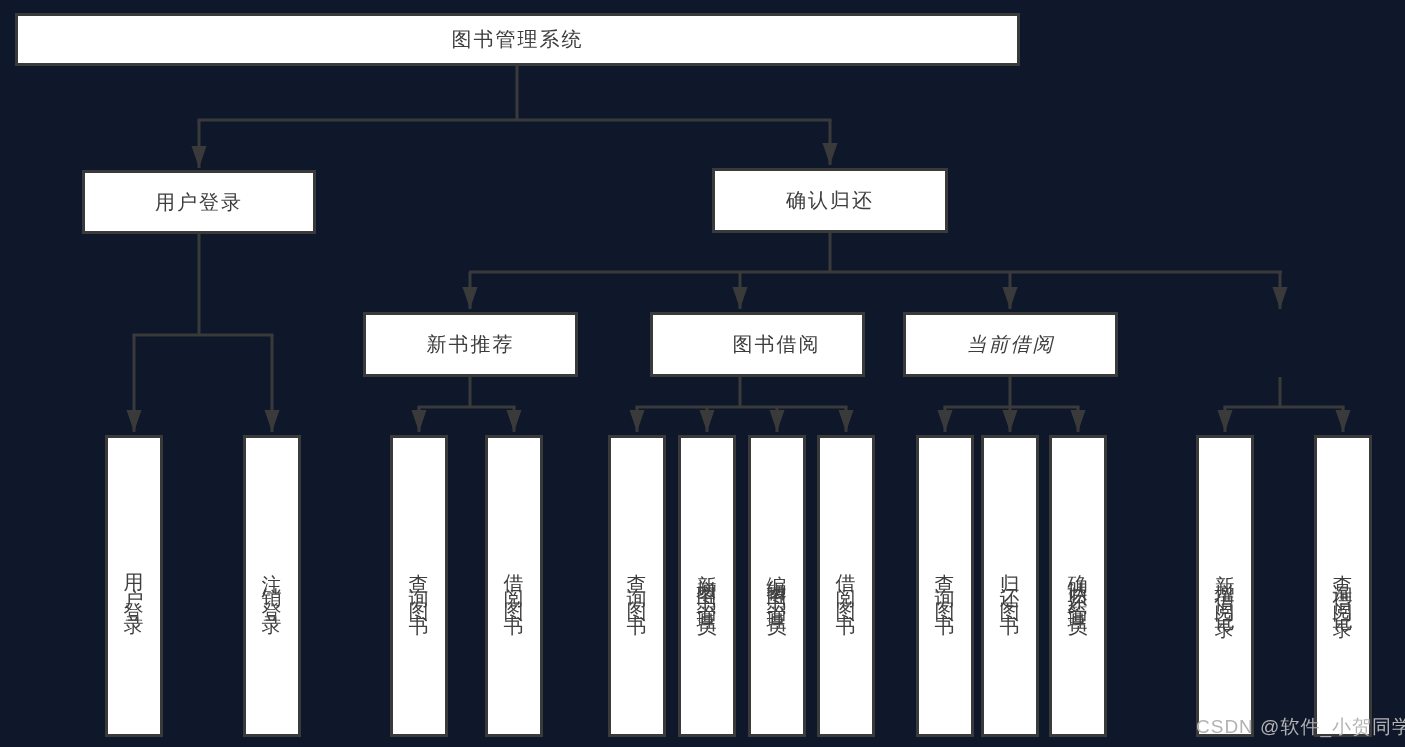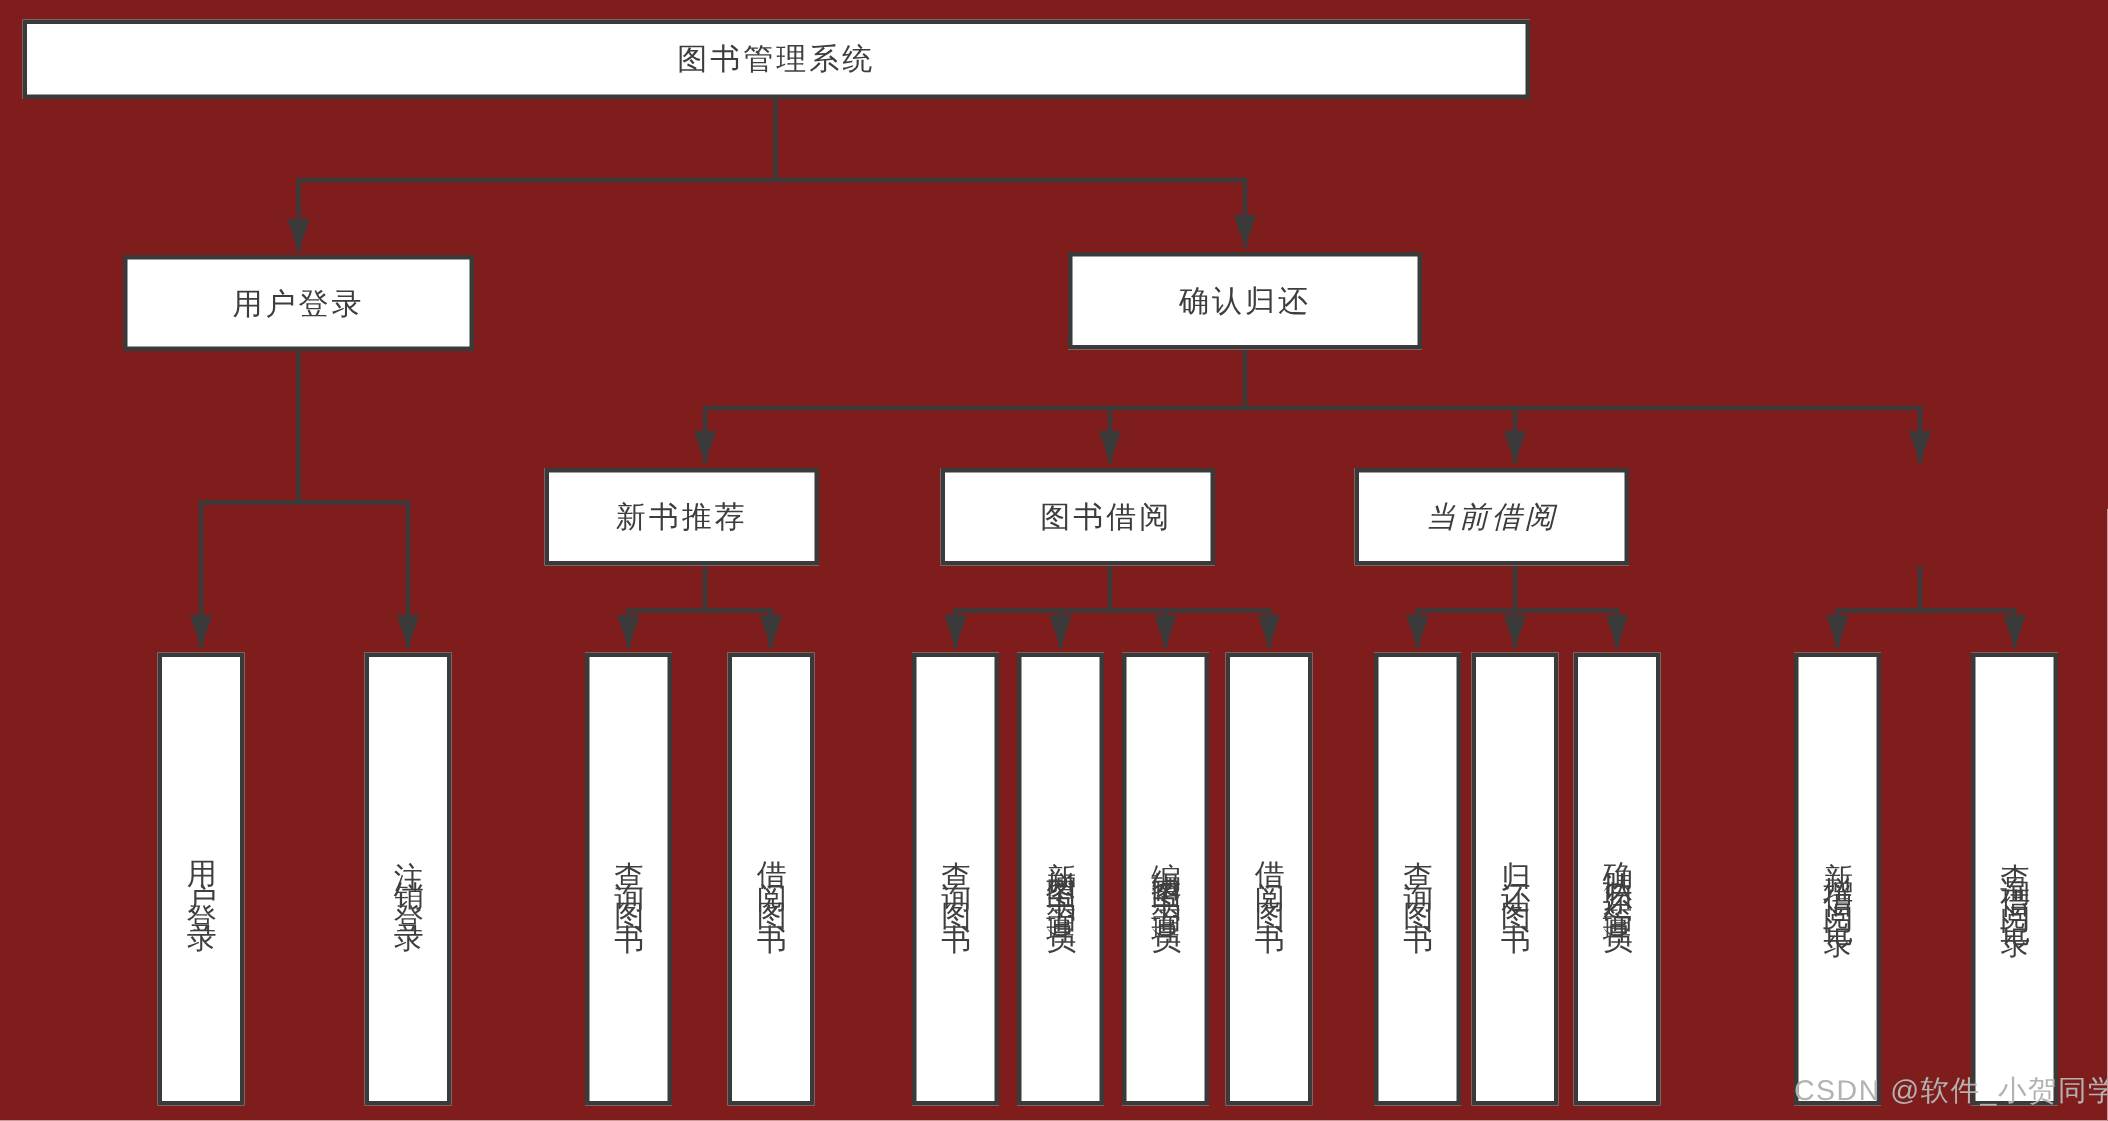--- a/index.html
+++ b/index.html
@@ -5,21 +5,21 @@
   * { margin: 0; padding: 0; box-sizing: border-box; }
   html, body { background: #ffffff; }
   body {
     font-family: "Liberation Sans", "DejaVu Sans", sans-serif;
     color: #3d3d3d;
   }
   .canvas {
     position: relative;
     width: 1405px;
     height: 747px;
-    background: #7f1d1d;
+    background: #0f172a;
     overflow: hidden;
   }
   .wires {
     position: absolute;
     left: 0; top: 0;
     width: 1405px; height: 747px;
     z-index: 1;
   }
   .node {
     position: absolute;
@@ -33,23 +33,23 @@
     letter-spacing: 2px;
     color: #3d3d3d;
     white-space: nowrap;
   }
   
   .n-root   { left: 15px;  top: 13px;  width: 1005px; height: 53px; }
   
   .n-login  { left: 82px;  top: 170px; width: 234px;  height: 64px; }
   .n-mgmt   { left: 712px; top: 168px; width: 236px;  height: 65px; }
   
-  .lvl3 { top: 312px; width: 183px; height: 65px; }
+  .lvl3 { top: 312px; width: 215px; height: 65px; }
   .n-newbook { left: 363px;  }
-  .n-borrow  { left: 627px; padding-left: 38px;  }
+  .n-borrow  { left: 650px; padding-left: 38px;  }
   .n-current { left: 903px; font-style: italic;  }
   .n-records { left: 1173px; }
   
   .leaf {
     position: absolute;
     top: 435px;
     width: 58px;
     height: 302px;
     background: #ffffff;
     border: 3px solid #3a3a3a;

